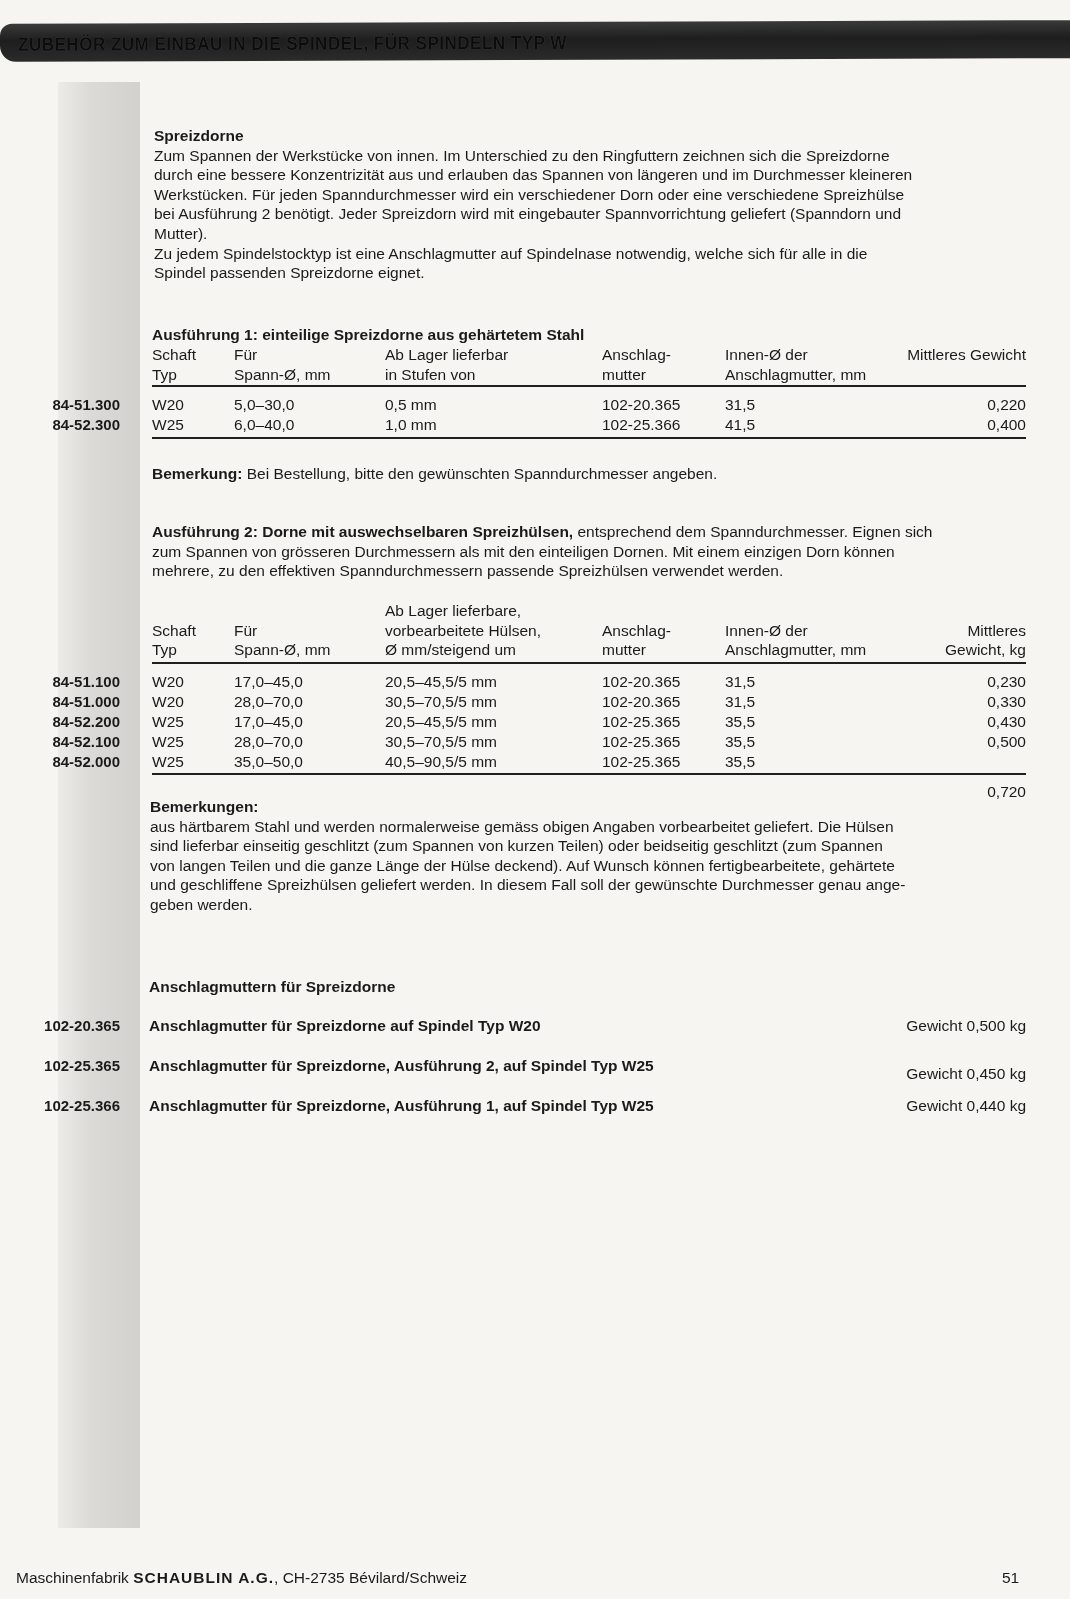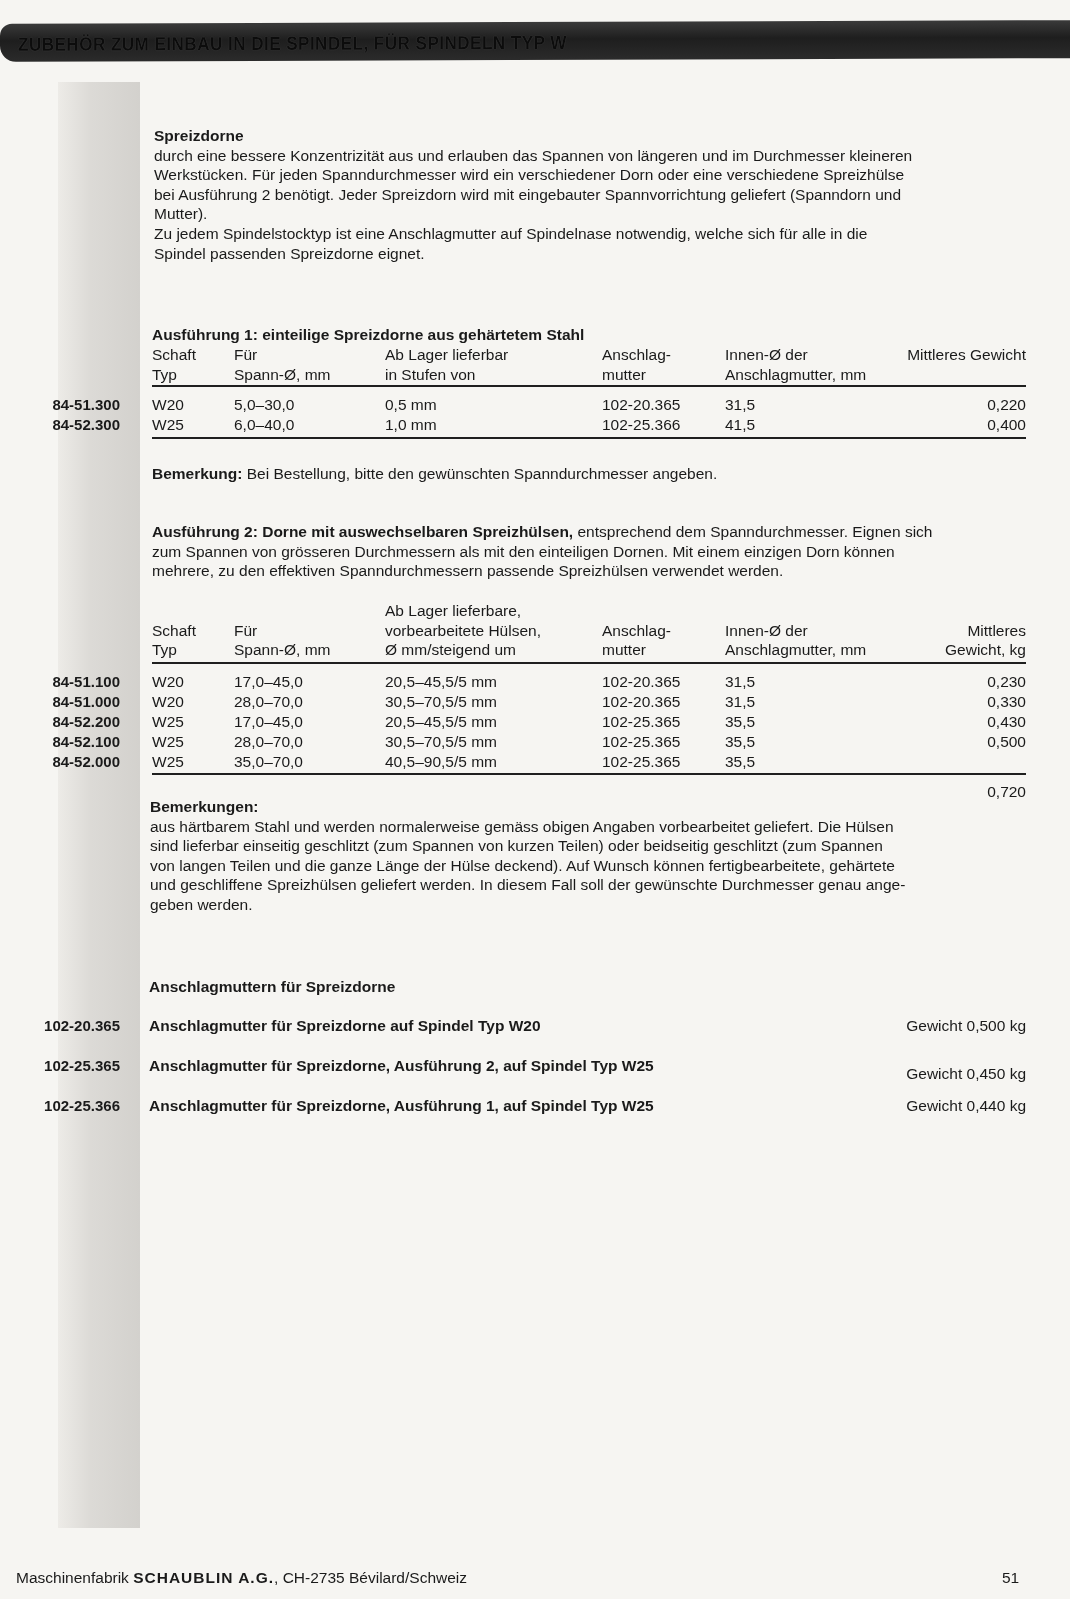--- a/index.html
+++ b/index.html
@@ -47,20 +47,21 @@
 <body>
 
 <div class="banner">
   <span class="banner-text">ZUBEHÖR ZUM EINBAU IN DIE SPINDEL, FÜR SPINDELN TYP W</span>
 </div>
 
 <div class="gray-strip"></div>
 
 <div class="para" style="top:126px;">
   <div class="bold">Spreizdorne</div>
+  <div>Zum Spannen der Werkstücke von innen. Im Unterschied zu den Ringfuttern zeichnen sich die Spreizdorne</div>
   <div>durch eine bessere Konzentrizität aus und erlauben das Spannen von längeren und im Durchmesser kleineren</div>
   <div>Werkstücken. Für jeden Spanndurchmesser wird ein verschiedener Dorn oder eine verschiedene Spreizhülse</div>
   <div>bei Ausführung 2 benötigt. Jeder Spreizdorn wird mit eingebauter Spannvorrichtung geliefert (Spanndorn und</div>
   <div>Mutter).</div>
   <div>Zu jedem Spindelstocktyp ist eine Anschlagmutter auf Spindelnase notwendig, welche sich für alle in die</div>
   <div>Spindel passenden Spreizdorne eignet.</div>
 </div>
 
 <div class="abs bold body-text" style="left:152px; top:325px;">Ausführung 1: einteilige Spreizdorne aus gehärtetem Stahl</div>
 
@@ -187,21 +188,21 @@
   <div class="cell" style="left:152px;">W25</div>
   <div class="cell" style="left:234px;">28,0–70,0</div>
   <div class="cell" style="left:385px;">30,5–70,5/5 mm</div>
   <div class="cell" style="left:602px;">102-25.365</div>
   <div class="cell" style="left:725px;">35,5</div>
   <div class="cell right" style="left:926px; width:100px;">0,500</div>
 </div>
 <div class="abs body-text" style="top:752px; left:0; width:1070px; height:20px;">
   <div class="code">84-52.000</div>
   <div class="cell" style="left:152px;">W25</div>
-  <div class="cell" style="left:234px;">35,0–70,0</div>
+  <div class="cell" style="left:234px;">35,0–50,0</div>
   <div class="cell" style="left:385px;">40,5–90,5/5 mm</div>
   <div class="cell" style="left:602px;">102-25.365</div>
   <div class="cell" style="left:725px;">35,5</div>
   <div class="cell right" style="left:926px; width:100px;margin-top:30px;">0,720</div>
 </div>
 <div class="rule" style="top:773px;"></div>
 
 <div class="para" style="top:797px; left:150px;">
   <div class="bold">Bemerkungen:</div>
   <div>aus härtbarem Stahl und werden normalerweise gemäss obigen Angaben vorbearbeitet geliefert. Die Hülsen</div>

